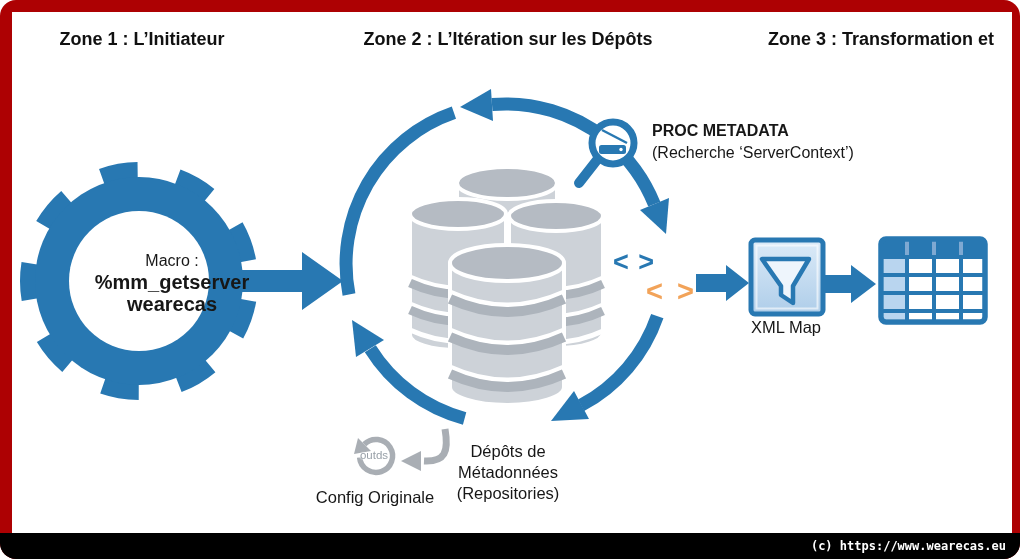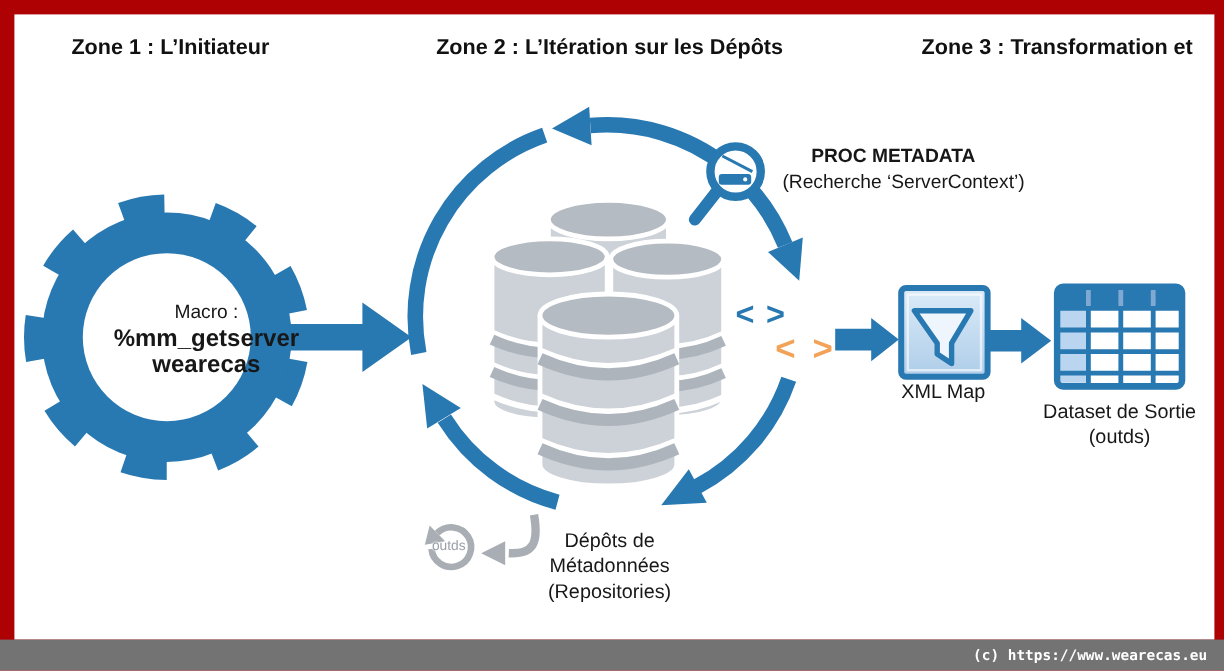--- a/index.html
+++ b/index.html
@@ -1,31 +1,31 @@
 <!DOCTYPE html>
 <html><head>
 <meta charset="utf-8">
 <style>
   html,body{margin:0;padding:0;}
   .page{position:relative;width:1020px;height:559px;background:#ad0103;overflow:hidden;
-        font-family:"Liberation Sans",sans-serif;color:#171717;}
+        font-family:"Liberation Sans",sans-serif;color:#171717;border-radius:16px;}
   .canvas{position:absolute;left:12px;top:12px;width:1000px;height:521px;background:#ffffff;}
   .art{position:absolute;left:12px;top:12px;width:1000px;height:521px;}
   .label{position:absolute;white-space:nowrap;}
   .centered{transform:translateX(-50%);text-align:center;}
   .zone-title{font-weight:bold;font-size:18px;line-height:24px;color:#111;}
   .gear-label{font-size:16px;line-height:20px;text-align:center;margin-left:32px;}
   .gear-label .b{font-weight:bold;font-size:20px;line-height:22px;}
   .proc-label{line-height:22px;}
-  .proc-label .t{font-weight:bold;font-size:16px;margin-left:24px;}
+  .proc-label .t{font-weight:bold;font-size:16px;}
   .proc-label .s{font-size:16px;}
   .small-label{font-size:16.5px;line-height:21px;}
   .code-sym{font-weight:800;font-size:27px;letter-spacing:1px;}
   .reset-word{font-size:11.5px;color:#98a0a8;text-shadow:0 0 2px #fff,0 0 2px #fff;}
-  .footerbar{position:absolute;left:0;right:0;bottom:0;height:26px;background:#737373;}
+  .footerbar{position:absolute;left:0;right:0;bottom:0;height:26px;background:#000000;}
   .copyright{position:absolute;right:14px;top:0;height:26px;line-height:26px;color:#ffffff;
              font-family:"DejaVu Sans Mono",monospace;font-weight:bold;font-size:12px;}
 </style>
 </head>
 <body>
 
 <div class="page">
   <div class="canvas"></div>
 
   <svg class="art" viewBox="12 12 1000 521">
@@ -160,32 +160,29 @@
   <div class="label proc-label" style="left:652px;top:120px;">
     <div class="t">PROC METADATA</div>
     <div class="s">(Recherche ‘ServerContext’)</div>
   </div>
 
   <div class="label code-sym" style="left:613px;top:247px;color:#2878b2;">&lt; &gt;</div>
   <div class="label code-sym" style="left:646px;top:275px;color:#f2a359;font-size:29px;letter-spacing:3px;">&lt; &gt;</div>
 
   <div class="label centered small-label" style="left:786px;top:317px;">XML Map</div>
 
-  <div class="label centered small-label" style="left:933px;top:333px;">
-    <div>Dataset de Sortie</div>
-    <div>(outds)</div>
-  </div>
 
   <div class="label centered small-label" style="left:508px;top:441px;">
     <div>Dépôts de</div>
     <div>Métadonnées</div>
     <div>(Repositories)</div>
   </div>
 
   <div class="label centered reset-word" style="left:374px;top:449px;">outds</div>
 
   <div class="label centered small-label" style="left:375px;top:487px;">
+    <div>Config Originale</div>
   </div>
 
   <div class="footerbar">
     <div class="copyright">(c) https://www.wearecas.eu</div>
   </div>
 </div>
 
 </body></html>

